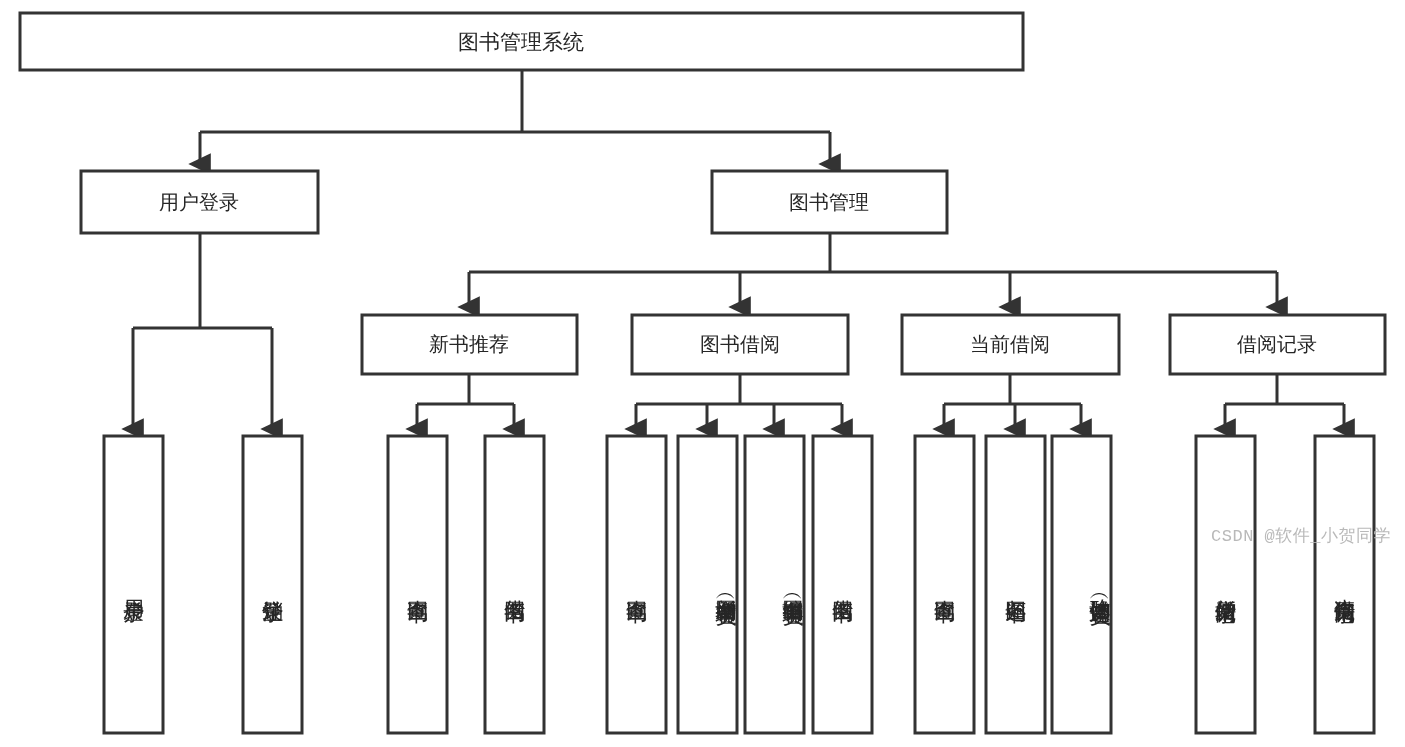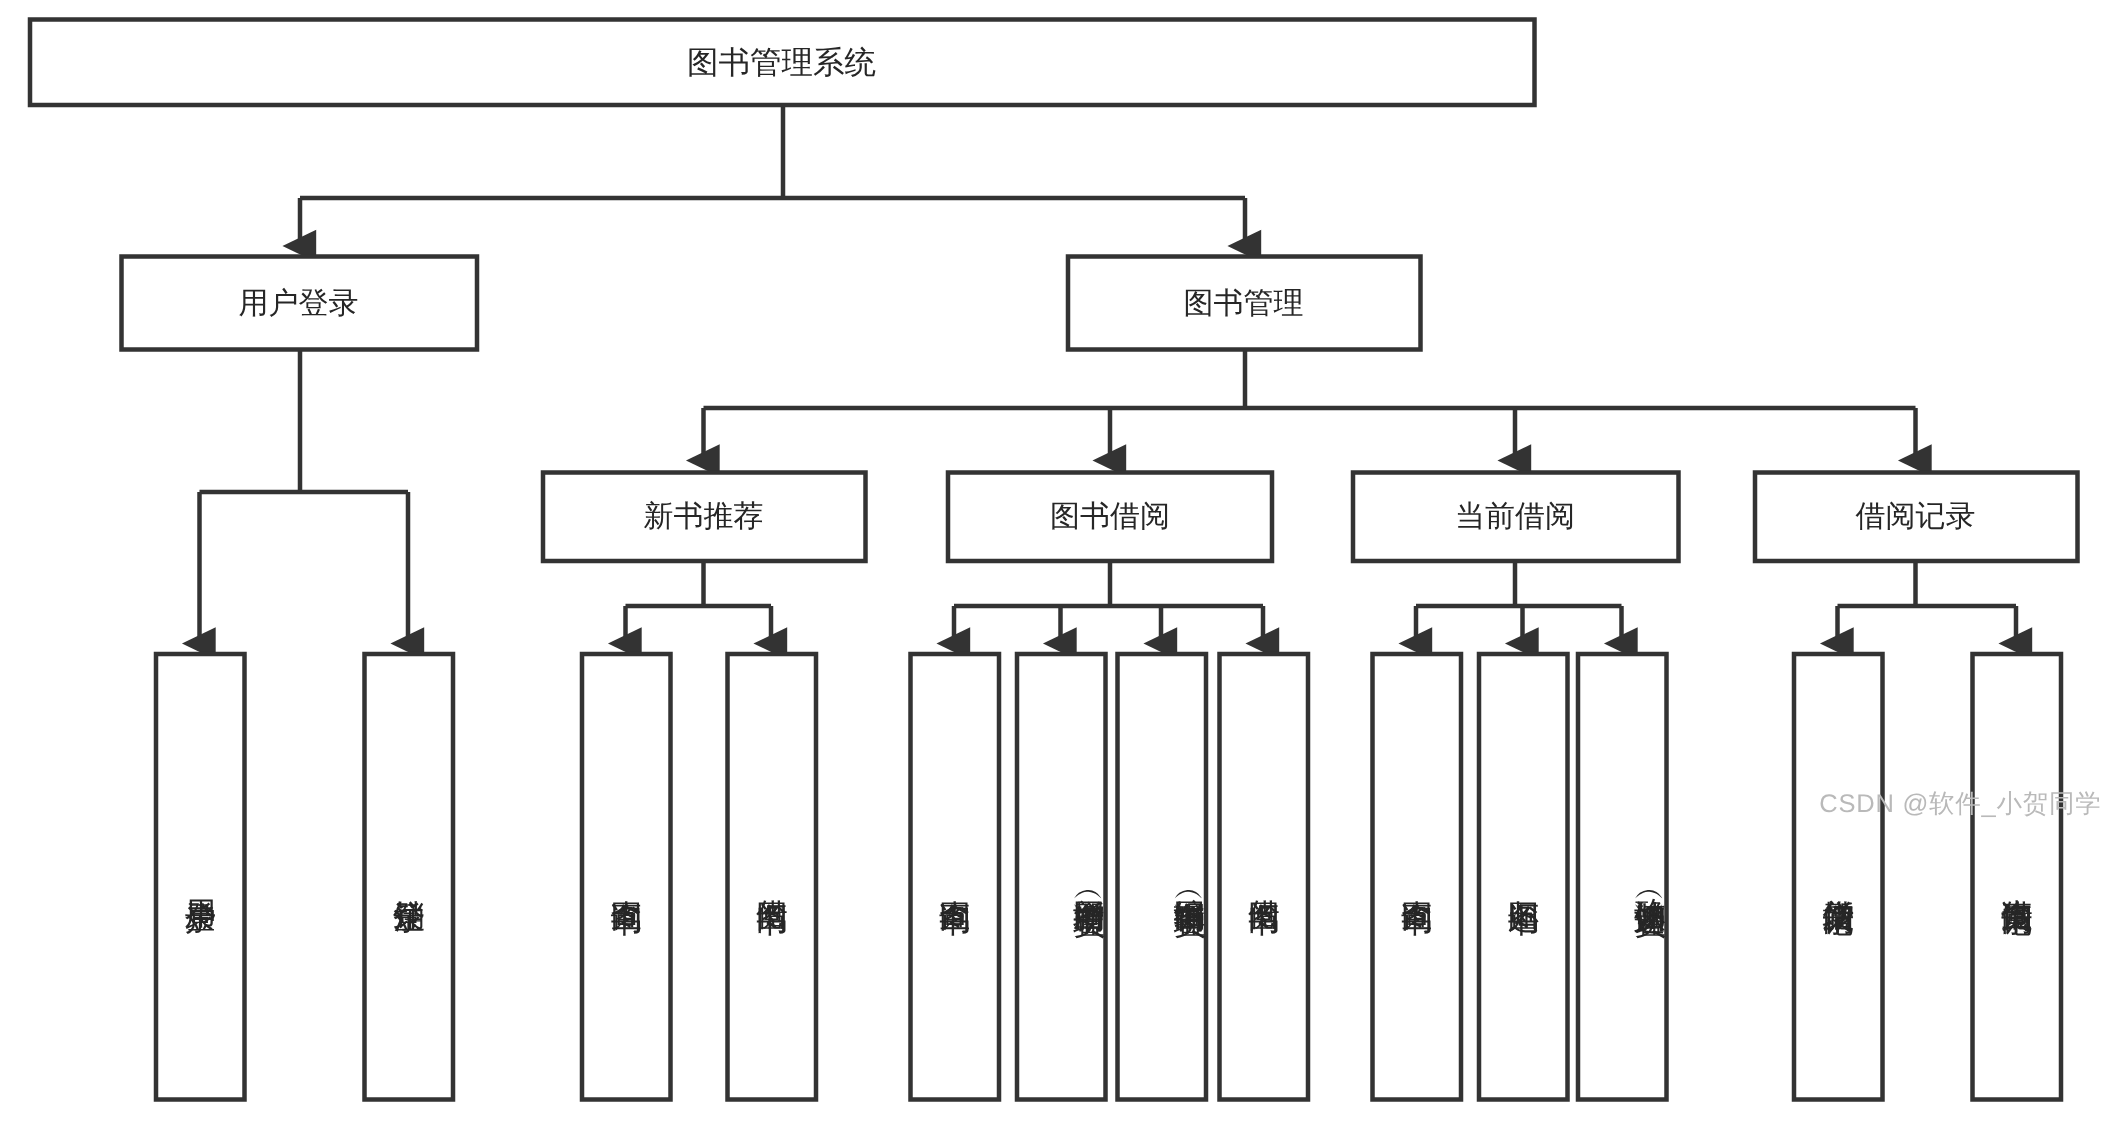--- a/index.html
+++ b/index.html
@@ -30,22 +30,22 @@
     letter-spacing:1px;
     display:flex;
     align-items:center;
     justify-content:center;
     text-align:center;
     white-space:nowrap;
     pointer-events:none;
   }
   .watermark{
     position:absolute;
-    right:4px;bottom:6px;
-    font-family:Liberation Sans, sans-serif;
+    right:14px;bottom:6px;
+    font-family:Liberation Mono, monospace;
     font-size:17px;
     color:#b9b9b9;
     letter-spacing:0.5px;
     white-space:nowrap;
   }
 </style>
 </head>
 <body>
 
 <div id="diagram-root">

